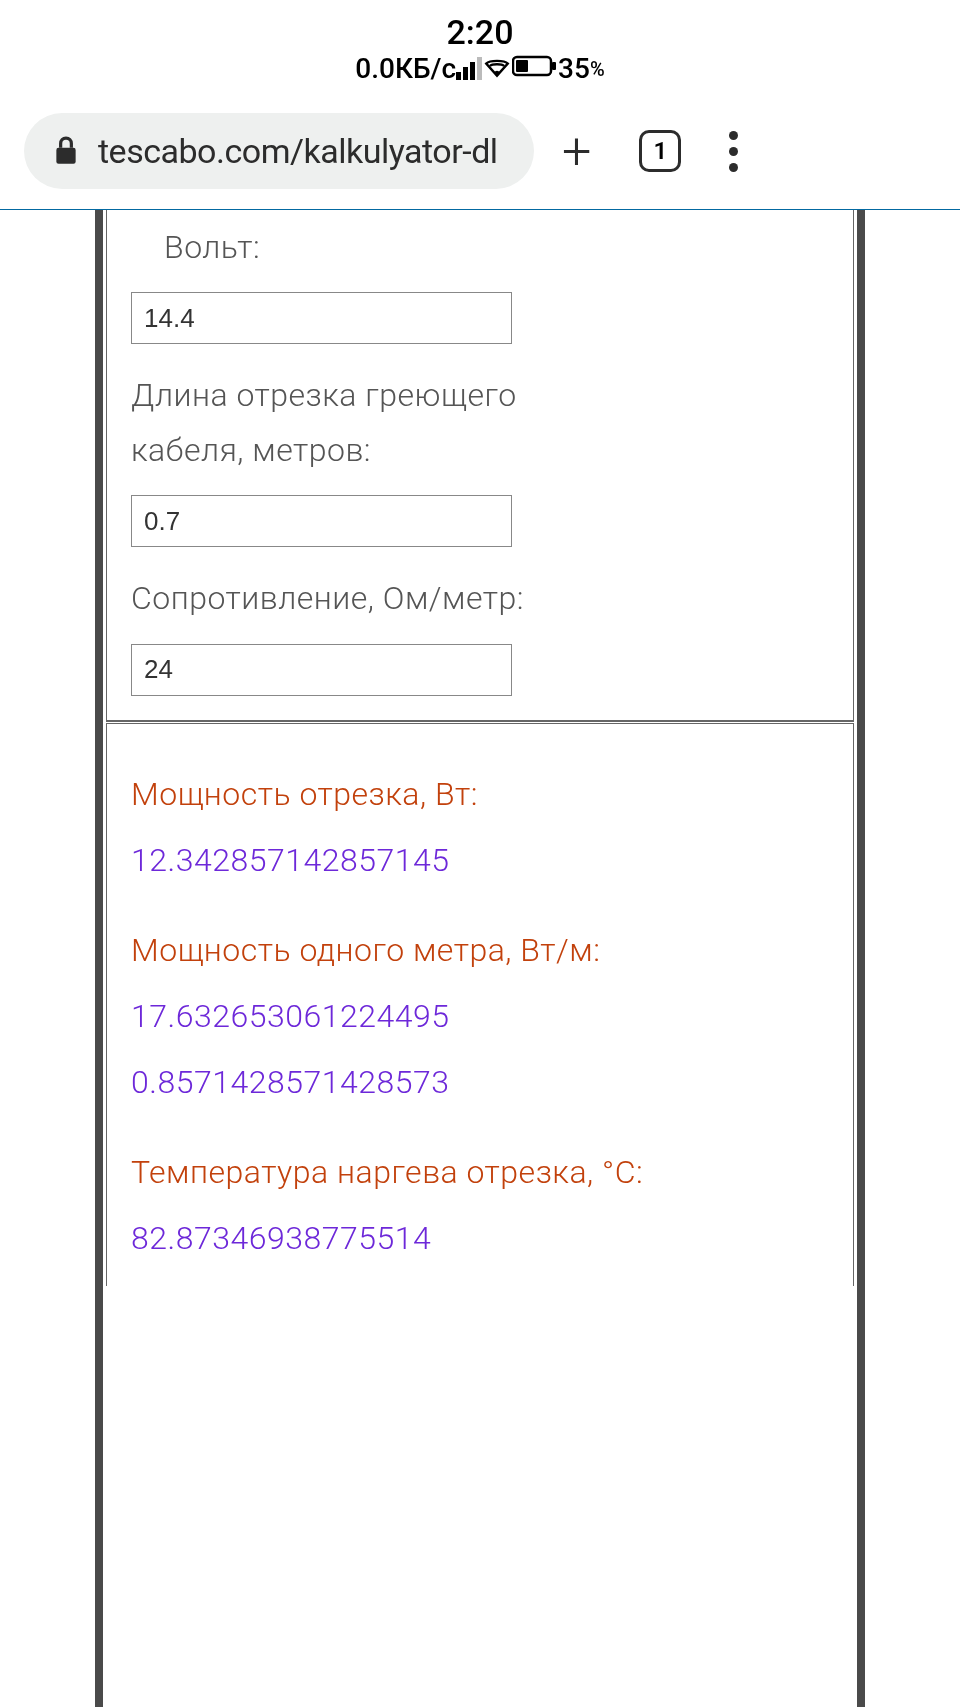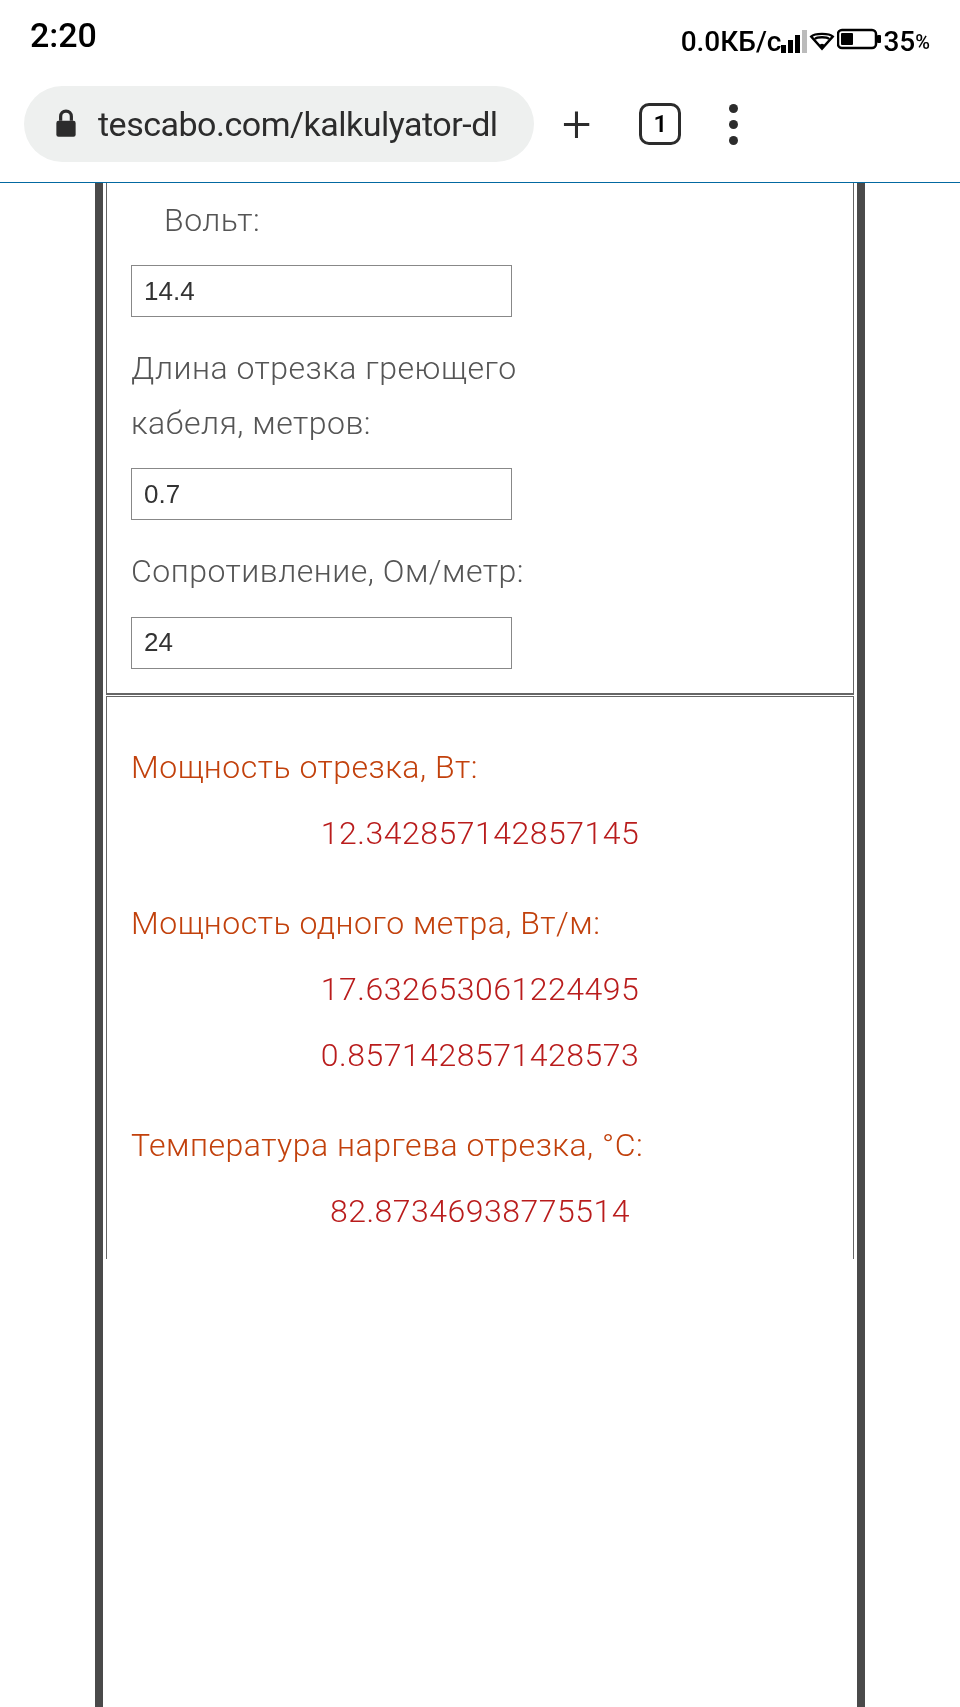--- a/index.html
+++ b/index.html
@@ -15,29 +15,29 @@
       overflow: hidden;
     }
     .status-bar {
       display: flex;
       justify-content: space-between;
       align-items: center;
       padding: 12px 30px 8px 30px;
       font-size: 32px;
       font-weight: 500;
       color: #000;
+      flex-direction: column;
     }
     .status-left {
       font-size: 34px;
     }
     .status-right {
       display: flex;
       align-items: center;
       font-size: 28px;
-      margin-top: 13px;
     }
     .pct-small {
       font-size: 20px;
     }
     .browser-bar {
       display: flex;
       align-items: center;
       padding: 20px 24px;
       gap: 28px;
       border-bottom: 1px solid #0369a1;
@@ -144,26 +144,25 @@
     .result-line {
       font-size: 32px;
       color: #c2410c;
       font-weight: 300;
       line-height: 1.5;
       margin: 42px 0 0 0;
       letter-spacing: 0.5px;
     }
     .result-value {
       font-size: 32px;
-      color: #b91c1c;
+      color: #6d28d9;
       font-weight: 300;
       line-height: 1.5;
       margin-top: 18px;
       letter-spacing: 0.5px;
-      text-align: center;
     }
     .signal-bars {
       display: inline-flex;
       align-items: flex-end;
       gap: 2px;
     }
     .signal-bar {
       width: 5px;
       background: #000;
     }

